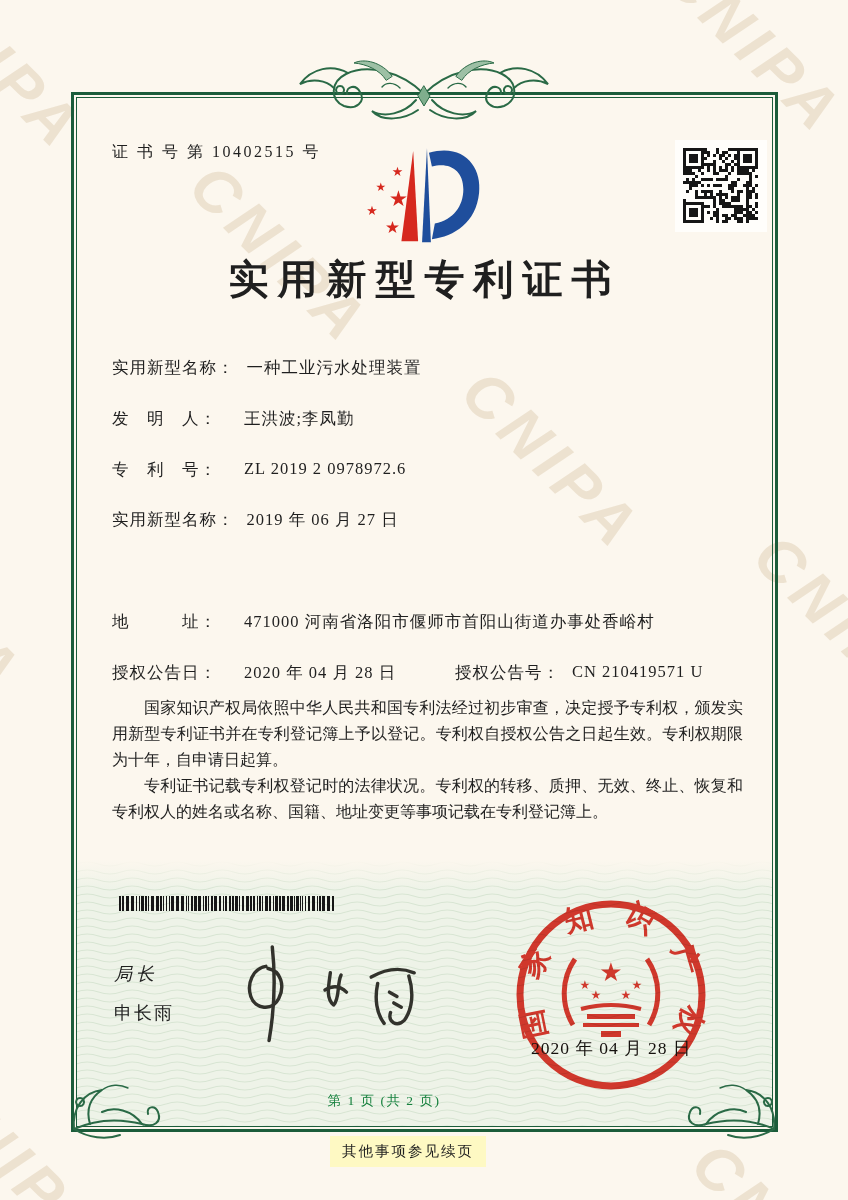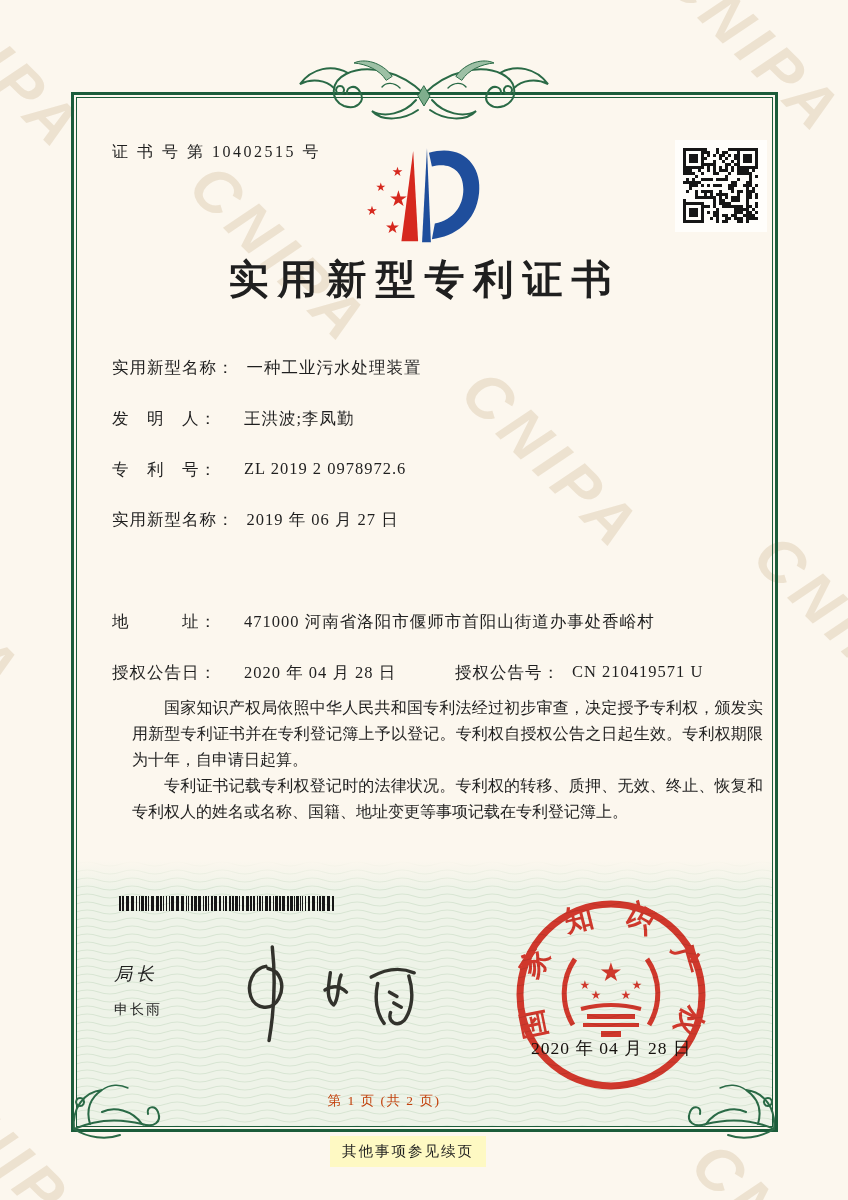--- a/index.html
+++ b/index.html
@@ -28,30 +28,30 @@
   .logo{left:356px;top:141px;}
   .qr-patch{left:675px;top:140px;width:92px;height:92px;background:#fffefb;}
   .qr-patch svg{position:absolute;left:8px;top:8px;}
   .title{left:71px;top:252px;width:707px;text-align:center;font-size:40px;font-weight:bold;
          letter-spacing:9px;}
   .row{left:112px;display:flex;font-size:16.5px;letter-spacing:1px;white-space:nowrap;}
   .row .lab{display:inline-block;min-width:120px;}
   .row .val{margin-left:12px;}
   .r1{top:357px}.r2{top:408px}.r3{top:459px}.r4{top:509px}.r5{top:559px}.r6{top:611px}
   .r7{top:662px}.r7b{top:662px;left:455px;}
-  .bodytxt{left:112px;top:695px;width:631px;font-size:16px;line-height:26px;text-align:justify;margin-left:20px;}
+  .bodytxt{left:112px;top:695px;width:631px;font-size:16px;line-height:26px;text-align:justify;}
   .bodytxt p{margin:0;text-indent:2em;}
   .barcode{left:119px;top:896px;}
   .dtitle{left:114px;top:962px;font-size:18px;letter-spacing:4px;font-style:italic;}
-  .dname{left:114px;top:1001px;font-size:14px;letter-spacing:2px;}
+  .dname{left:114px;top:1001px;font-size:18px;letter-spacing:2px;}
   .sig{left:225px;top:936px;z-index:5;}
   .seal{left:511px;top:895px;z-index:4;opacity:.93;mix-blend-mode:multiply;}
   .seal-date{left:531px;top:1036px;font-size:17.5px;letter-spacing:1px;color:#15110e;z-index:6;}
   .page-info{left:71px;top:1092px;width:626px;text-align:center;font-size:13.5px;
-             letter-spacing:1.5px;color:#c2410c;}
+             letter-spacing:1.5px;color:#15803d;}
   .note{left:330px;top:1136px;width:156px;height:31px;background:#fef9c3;text-align:center;
         line-height:31px;font-size:14.5px;letter-spacing:2px;}
 </style>
 </head>
 <body>
 
 <div class="page">
 
   <svg class="waves" width="697" height="266">
     <defs>

